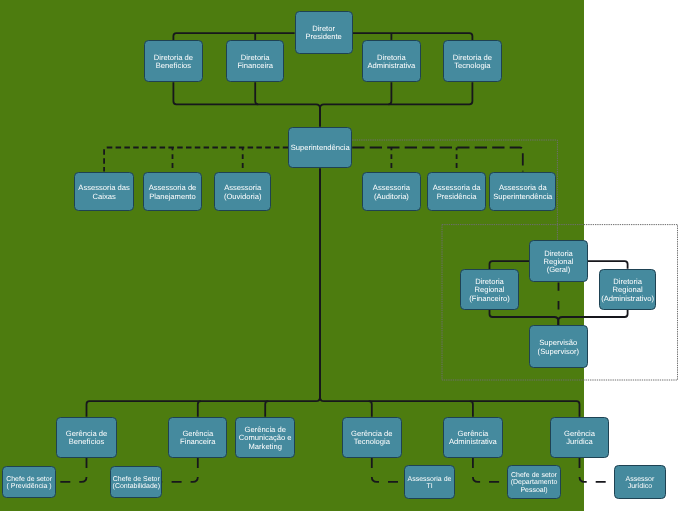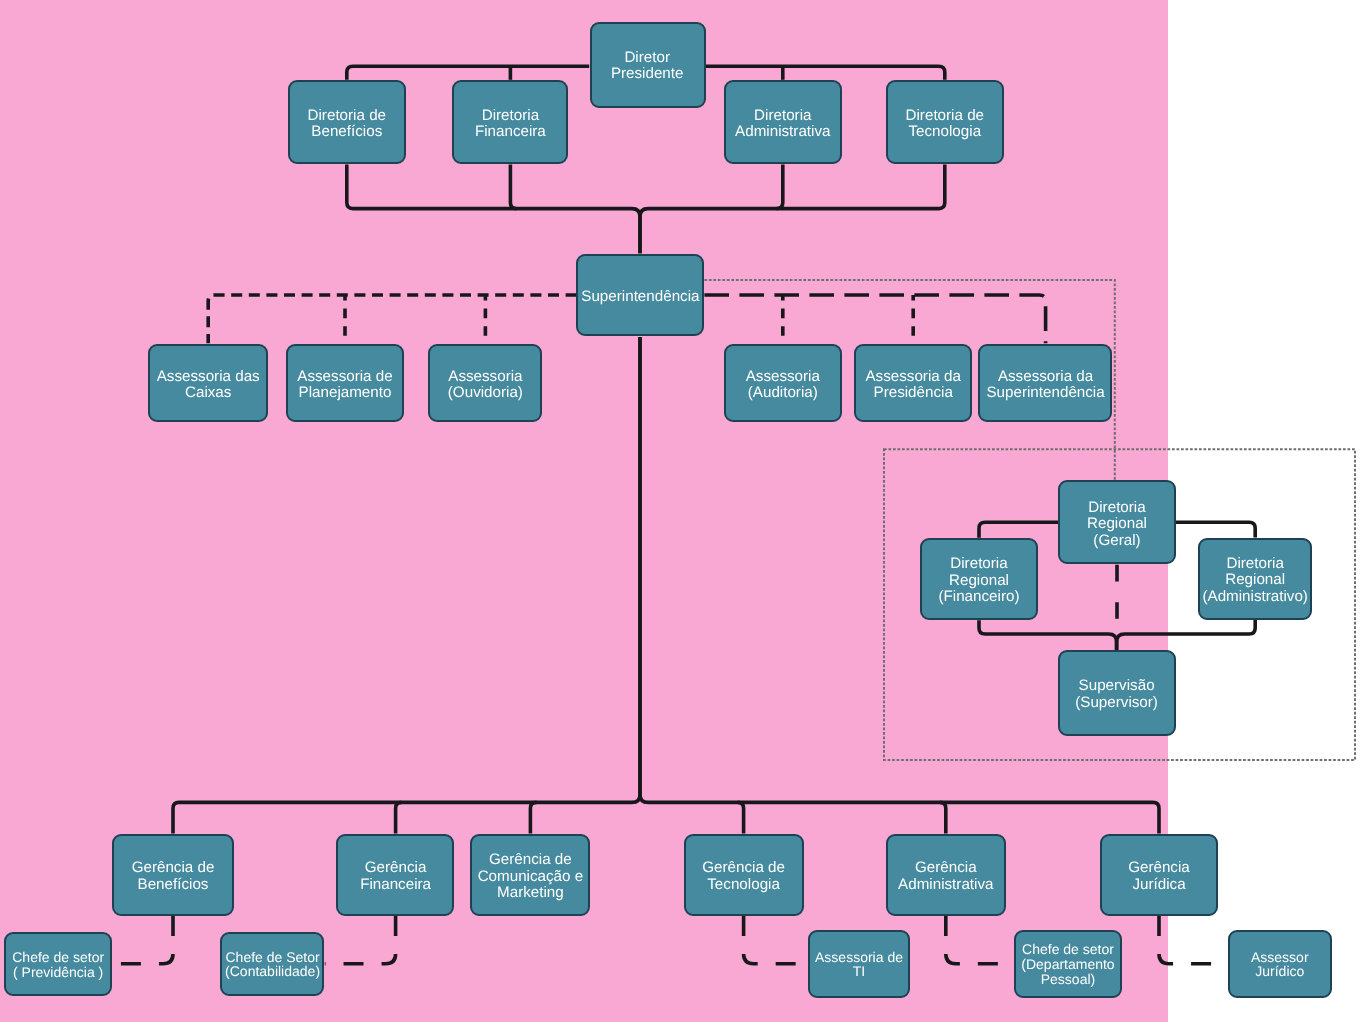--- a/index.html
+++ b/index.html
@@ -1,19 +1,19 @@
 <!DOCTYPE html>
 <html><head>
 <meta charset="utf-8">
 <title>Organograma</title>
 <style>
   html,body{margin:0;padding:0;background:#ffffff;}
   body{width:680px;height:511px;overflow:hidden;font-family:"Liberation Sans",sans-serif;
        -webkit-font-smoothing:antialiased;text-rendering:geometricPrecision;}
-  #chart{position:relative;width:584px;height:511px;background:#f9a8d4;}
+  #chart{position:relative;width:584px;height:511px;background:#4d7c0f;}
   svg#org{display:block;position:absolute;left:0;top:0;}
   .node-rect{fill:#458a9e;stroke:#1e4253;stroke-width:1;}
   .node-text{fill:#ffffff;font-family:"Liberation Sans",sans-serif;font-size:7.6px;
              text-anchor:middle;dominant-baseline:middle;white-space:pre;}
   .conn{fill:none;stroke:#17171c;stroke-width:1.8;stroke-linecap:butt;stroke-linejoin:round;}
   .conn-dash{fill:none;stroke:#17171c;stroke-width:1.8;stroke-dasharray:5.5 3.3;
              stroke-linecap:butt;stroke-linejoin:round;}
   .conn-dash-wide{fill:none;stroke:#17171c;stroke-width:1.8;stroke-dasharray:12.3 5.2;
              stroke-linecap:butt;stroke-linejoin:round;}
   .conn-dash-sm{fill:none;stroke:#17171c;stroke-width:1.8;stroke-dasharray:4.8 4;

